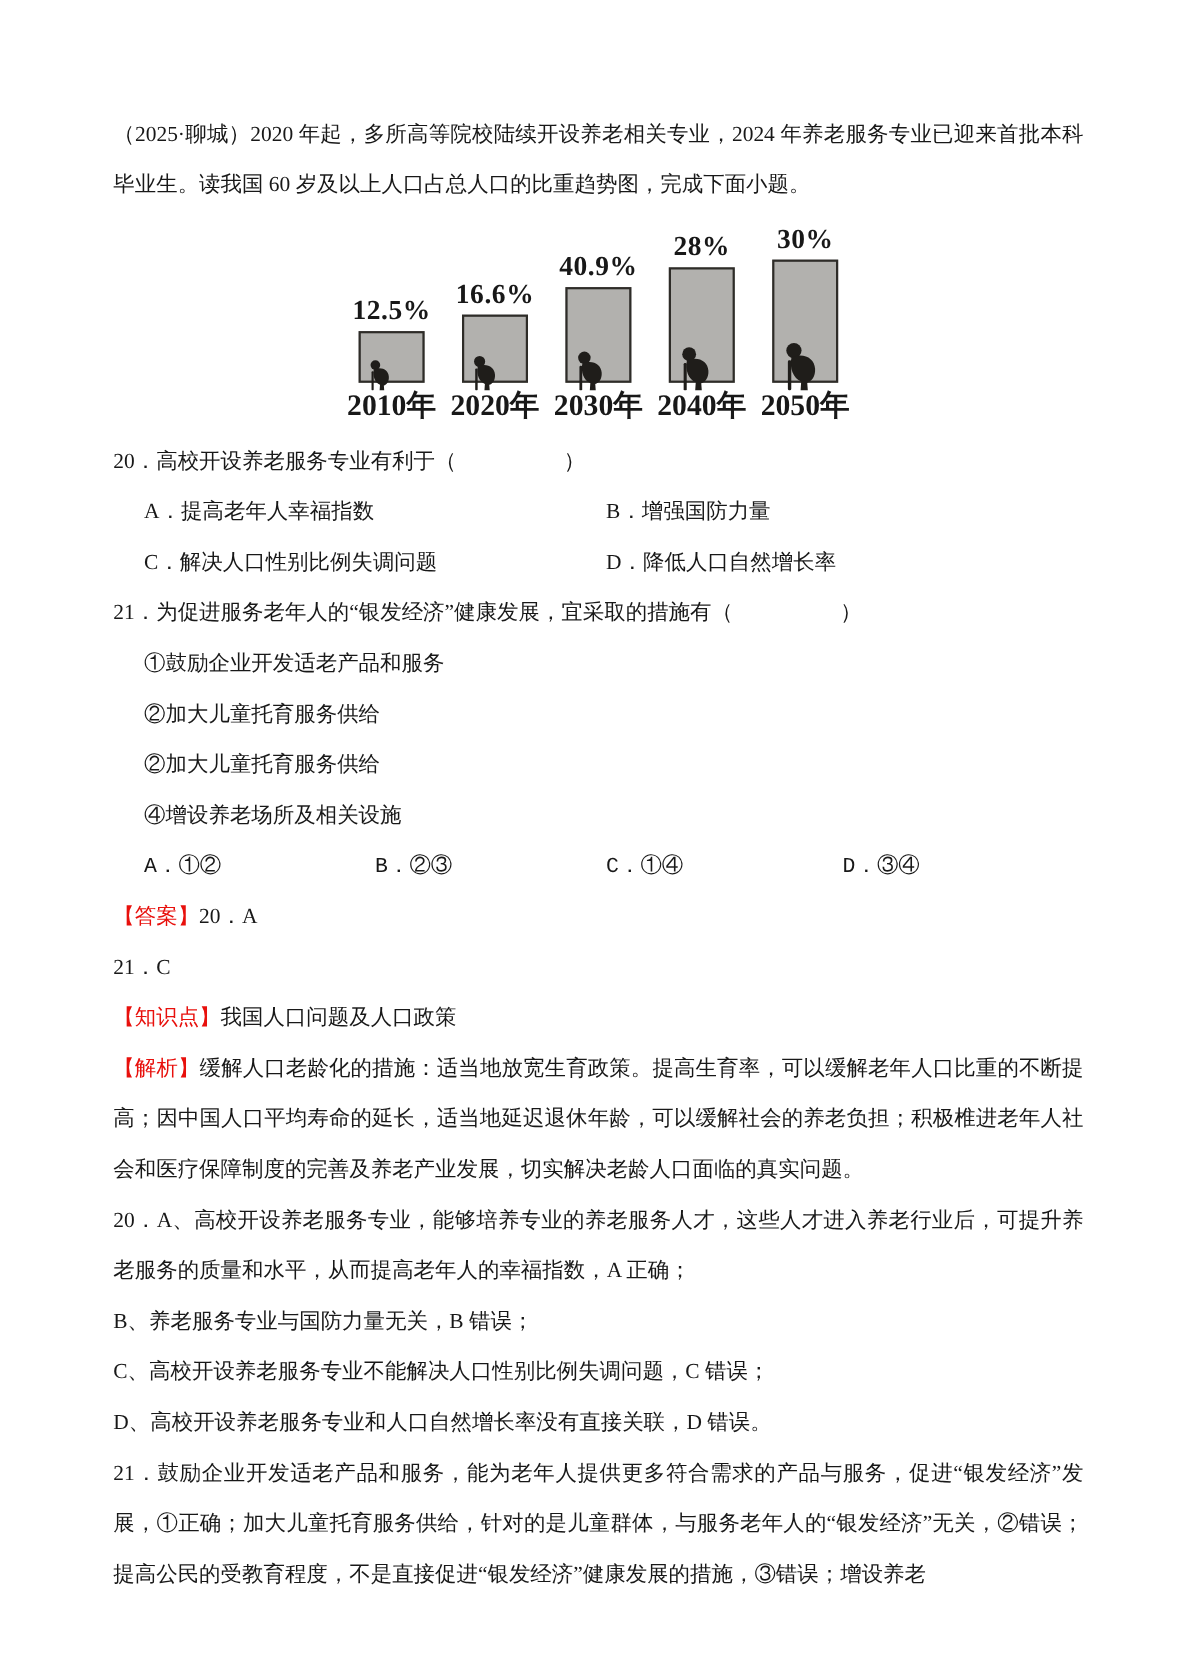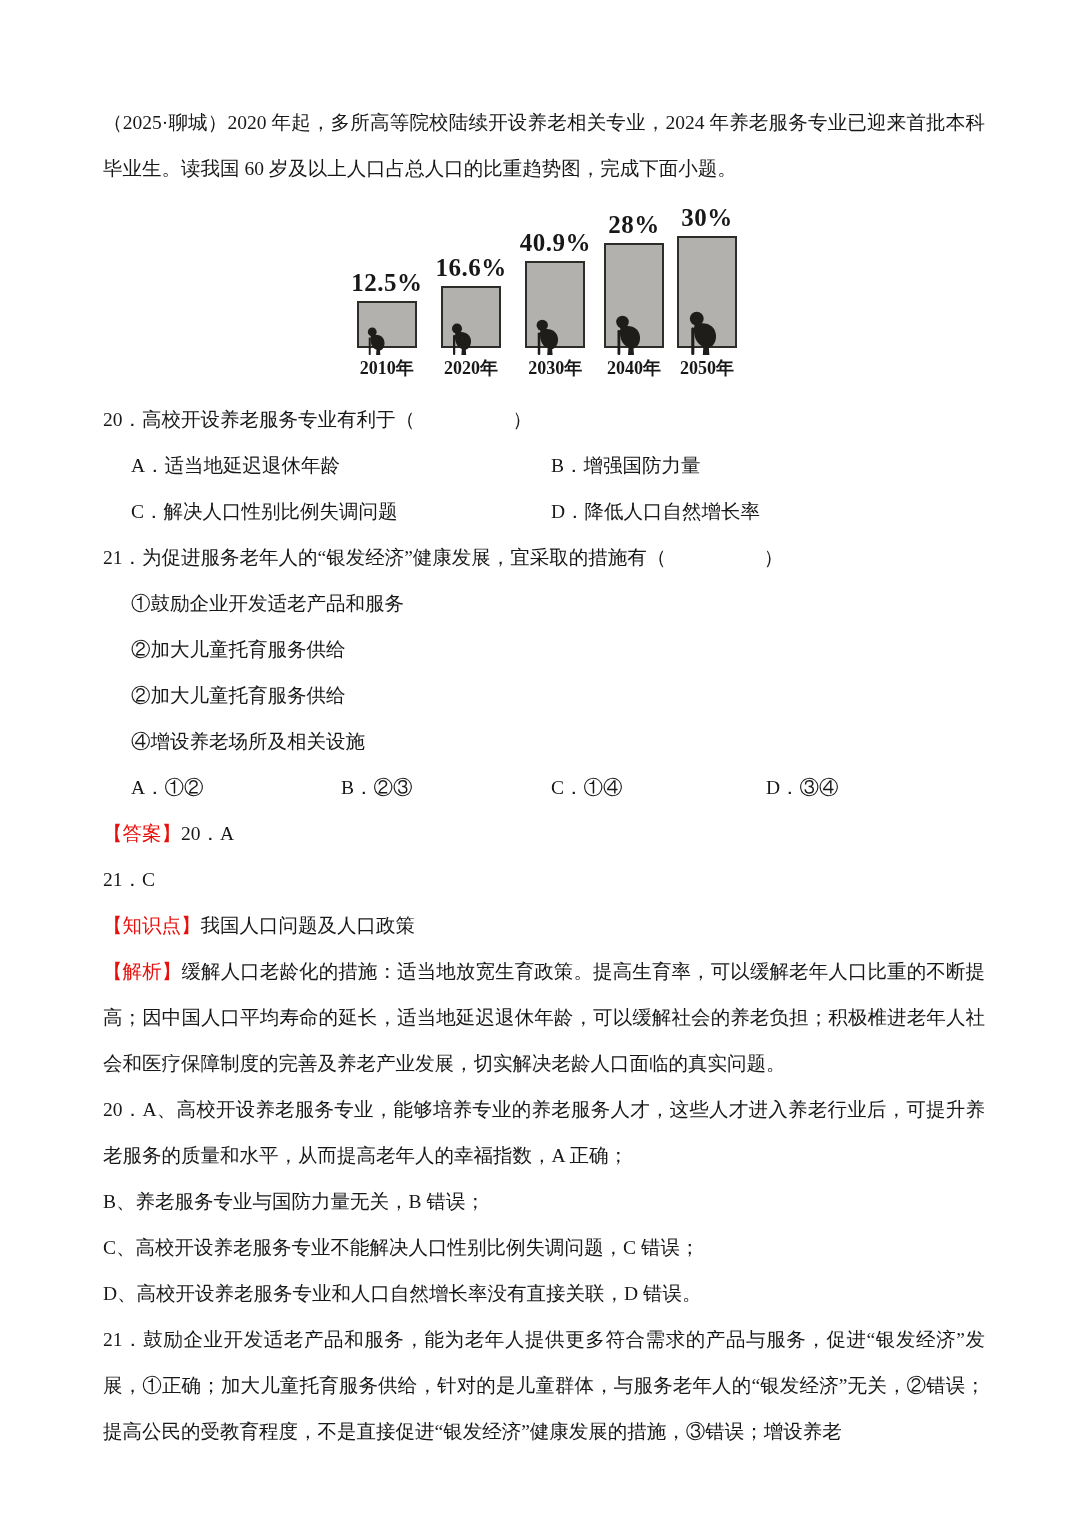--- a/index.html
+++ b/index.html
@@ -12,31 +12,31 @@
     font-family:"Liberation Serif","DejaVu Serif",serif;
     color:#181818;
     font-size:19.5px;
     overflow:hidden;
   }
   p{margin:0;line-height:46px;}
   .j{text-align:justify;}
   .indent{padding-left:28px;}
   .opt2{display:grid;grid-template-columns:420px 1fr;padding-left:28px;}
   .opt2 span{line-height:46px;}
-  .opt4{display:grid;grid-template-columns:210px 210px 215px 1fr;padding-left:28px;}
+  .opt4{display:grid;grid-template-columns:210px 210px 215px 1fr;padding-left:28px;font-family:Liberation Mono, monospace;}
   .opt4 span{line-height:46px;}
   .red{color:var(--red,#e8100c);}
   
   .chart-wrap{width:fit-content;margin:10px auto 12px;}
   .chart{display:flex;align-items:flex-end;gap:13px;}
   .chart-col{display:flex;flex-direction:column;align-items:center;}
   .pct{font-weight:bold;font-size:25px;line-height:31px;margin-bottom:3px;letter-spacing:.5px;}
   .bar{width:60px;background:var(--barfill,#b2b1ae);border:2px solid var(--barborder,#2e2c28);position:relative;box-sizing:border-box;}
   .bar svg{position:absolute;bottom:-9px;left:5px;display:block;}
-  .year{font-weight:bold;font-size:18px;line-height:34px;margin-top:3px;white-space:nowrap;}
+  .year{font-weight:bold;font-size:27px;line-height:34px;margin-top:3px;white-space:nowrap;}
 </style>
 </head>
 <body>
 
 <div class="page">
 
   <p class="j">（2025·聊城）2020 年起，多所高等院校陆续开设养老相关专业，2024 年养老服务专业已迎来首批本科毕业生。读我国 60 岁及以上人口占总人口的比重趋势图，完成下面小题。</p>
 
   <div class="chart-wrap">
     <div class="chart">
@@ -93,21 +93,21 @@
               <rect x="5.5" y="15" width="2.8" height="25" rx="1.2"></rect>
             </svg>
           </div>
           <div class="year">2050年</div>
         </div>
       </div>
   </div>
 
   <p>20．高校开设养老服务专业有利于（　　　　　）</p>
   <div class="opt2">
-    <span>A．适当地延迟退休年龄</span>
+    <span>A．提高老年人幸福指数</span>
     <span>B．增强国防力量</span>
   </div>
   <div class="opt2">
     <span>C．解决人口性别比例失调问题</span>
     <span>D．降低人口自然增长率</span>
   </div>
 
   <p>21．为促进服务老年人的“银发经济”健康发展，宜采取的措施有（　　　　　）</p>
   <p class="indent">①鼓励企业开发适老产品和服务</p>
   <p class="indent">②加大儿童托育服务供给</p>

